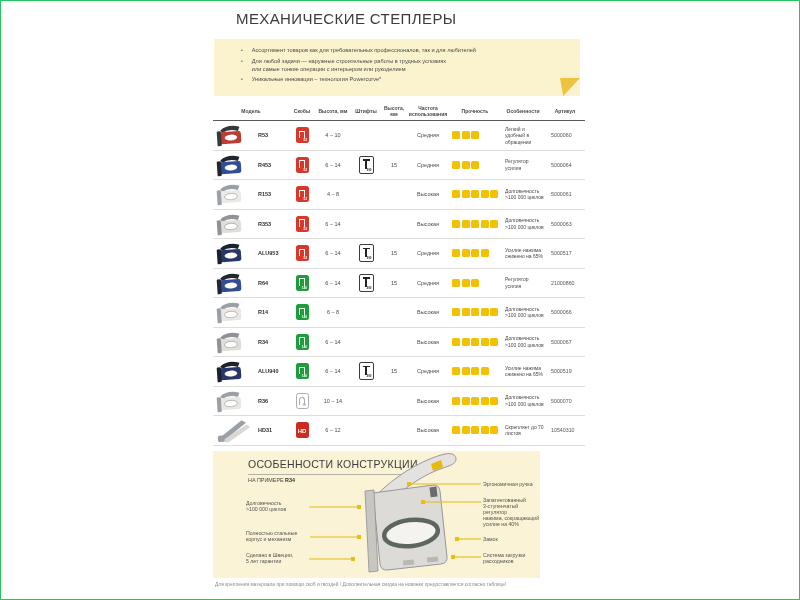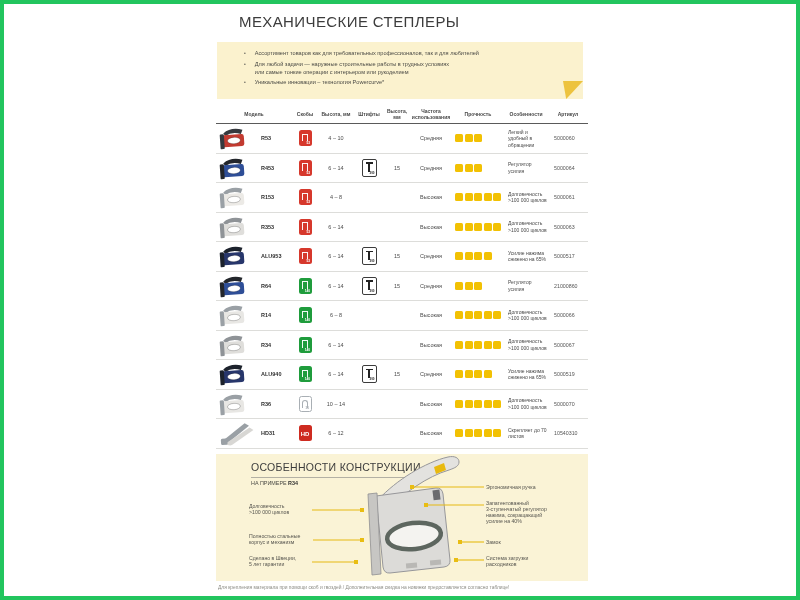--- a/index.html
+++ b/index.html
@@ -1,19 +1,19 @@
 <!DOCTYPE html>
 <html><head>
 <meta charset="utf-8">
 <style>
   * { margin:0; padding:0; box-sizing:border-box; }
   html,body { background:#fff; }
   .page {
     position:relative; width:800px; height:600px; background:#ffffff;
-    border:4px solid #22c55e; overflow:hidden;
+    border:1px solid #22c55e; overflow:hidden;
     font-family:"Liberation Sans","DejaVu Sans",sans-serif; color:#3f3f3f;
   }
   
   .main-title { position:absolute; left:235px; top:9px; font-size:15px; letter-spacing:.4px; color:#3c3c3c; }
   
   .intro-box { position:absolute; left:213px; top:38px; width:366px; height:57px; background:#FBF2CE; padding:7px 20px 0 27px; }
   .fold { position:absolute; right:0; bottom:0; width:20px; height:18px; background:#EDC33F;
           clip-path:polygon(0 0,100% 0,16% 100%); }
   .bullet-item { display:flex; gap:9px; margin-bottom:2.5px; }
   .bullet-dot { font-size:5px; line-height:8px; color:#5a5a55; }
@@ -48,21 +48,21 @@
   .st-gray .st-glyph { border-color:#A9AFB4; border-radius:3.5px 3.5px 0 0; left:2.5px; }
   .st-gray .st-num { color:#A9AFB4; }
   .st-hd { background:#CE2B20; }
   .st-hd .st-num { right:0; left:0; bottom:4.5px; text-align:center; font-size:6px; }
   
   .nail-ic { position:relative; width:15px; height:18px; background:#fff; border:1px solid #3c3c3c; border-radius:2px; visibility:hidden; }
   .n-h { position:absolute; left:3px; top:2.5px; width:7px; height:1.5px; background:#222; }
   .n-v { position:absolute; left:5.8px; top:2.5px; width:1.6px; height:9.5px; background:#222; }
   .n-num { position:absolute; right:1px; bottom:1px; font-size:3px; font-weight:bold; color:#222; }
   
-  .construction { position:absolute; left:212px; top:450px; width:372px; height:127px; background:#FAF3D6; }
+  .construction { position:absolute; left:212px; top:450px; width:327px; height:127px; background:#FAF3D6; }
   .con-title { position:absolute; left:35px; top:7px; font-size:10.5px; letter-spacing:.3px; color:#3c3c3c; }
   .con-underline { position:absolute; left:35px; top:22.5px; width:153px; height:1px; background:#b3b0a4; }
   .con-subtitle { position:absolute; left:35px; top:26px; font-size:5.4px; color:#4a4a45; }
   .con-subtitle b { color:#2f2f2f; }
   .callout { position:absolute; font-size:5.2px; line-height:6px; color:#56554f; white-space:pre-line; }
   .co-l1 { left:33px; top:49px; }
   .co-l2 { left:33px; top:79px; }
   .co-l3 { left:33px; top:101px; }
   .co-r1 { left:270px; top:30px; }
   .co-r2 { left:270px; top:46px; }

